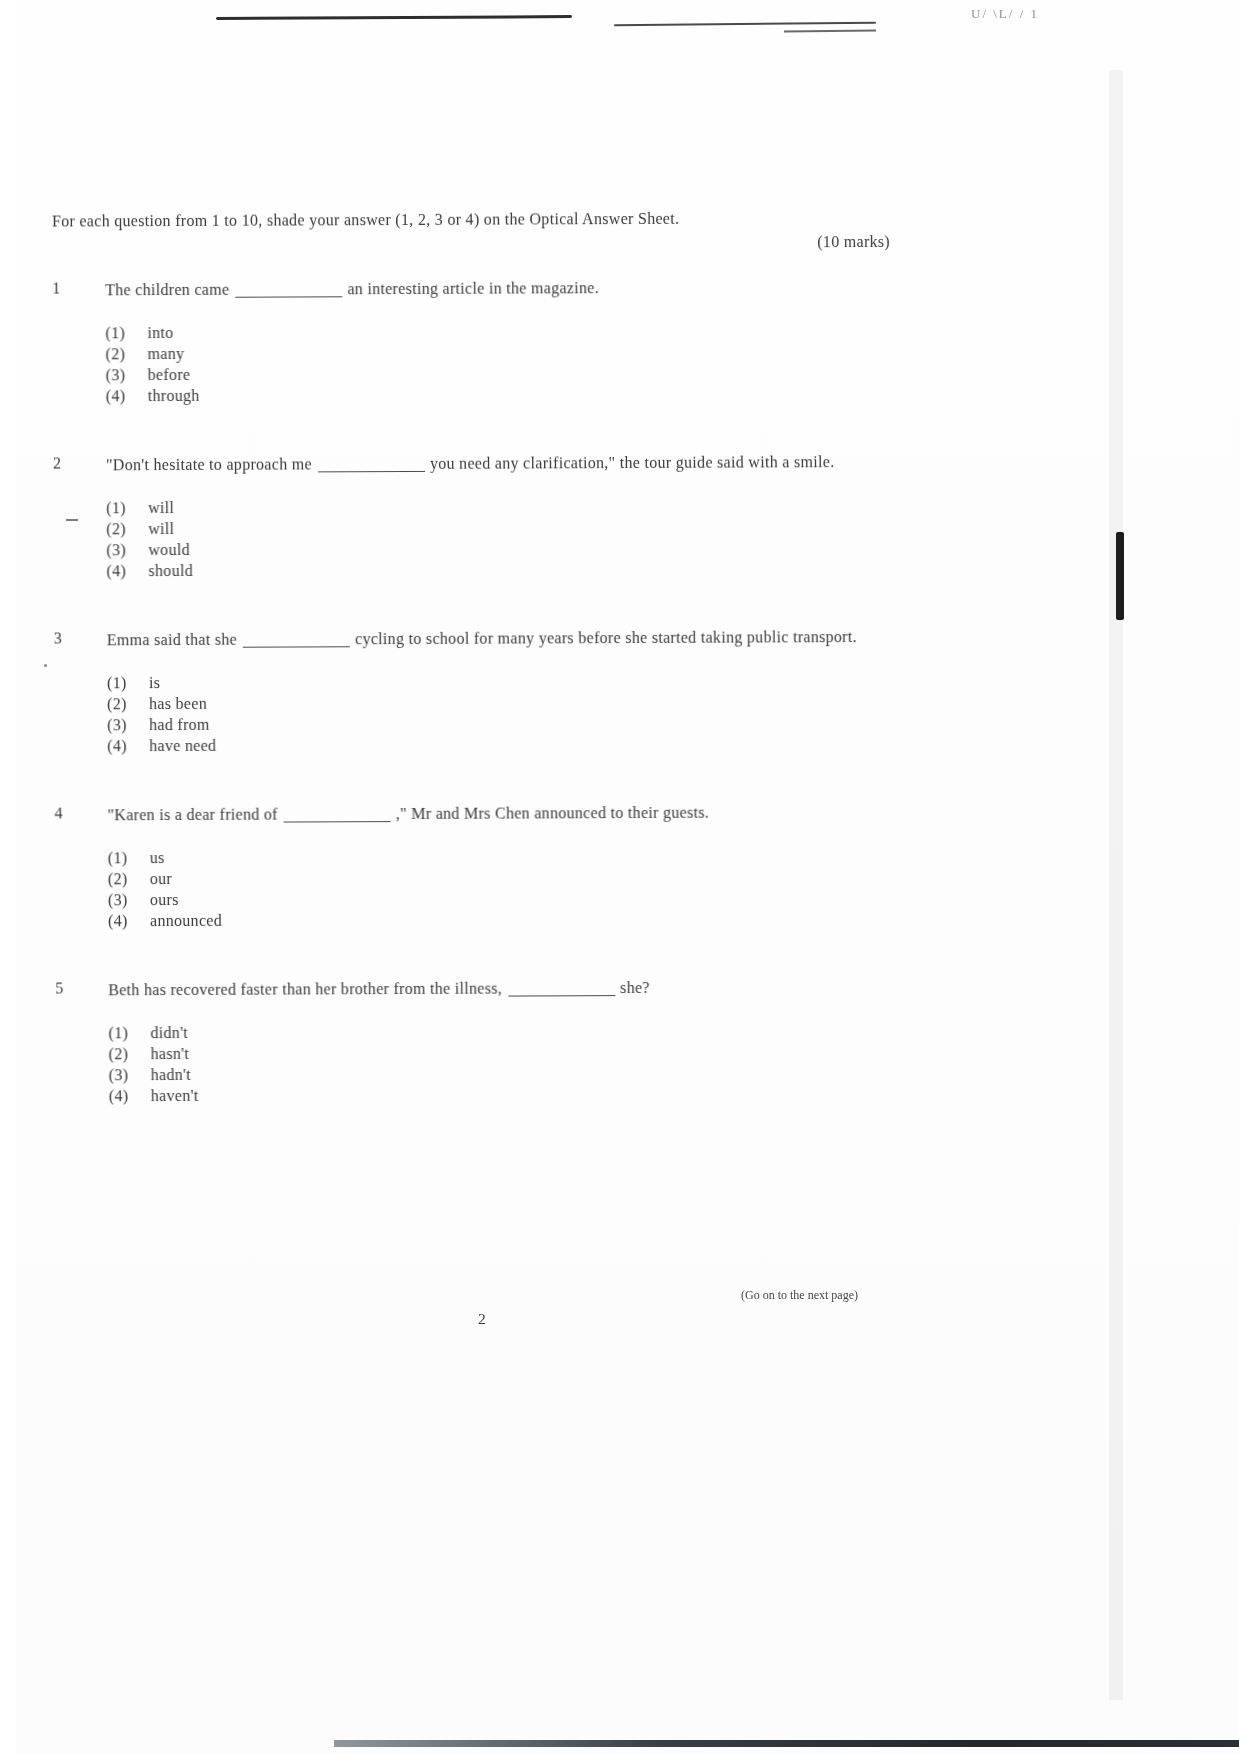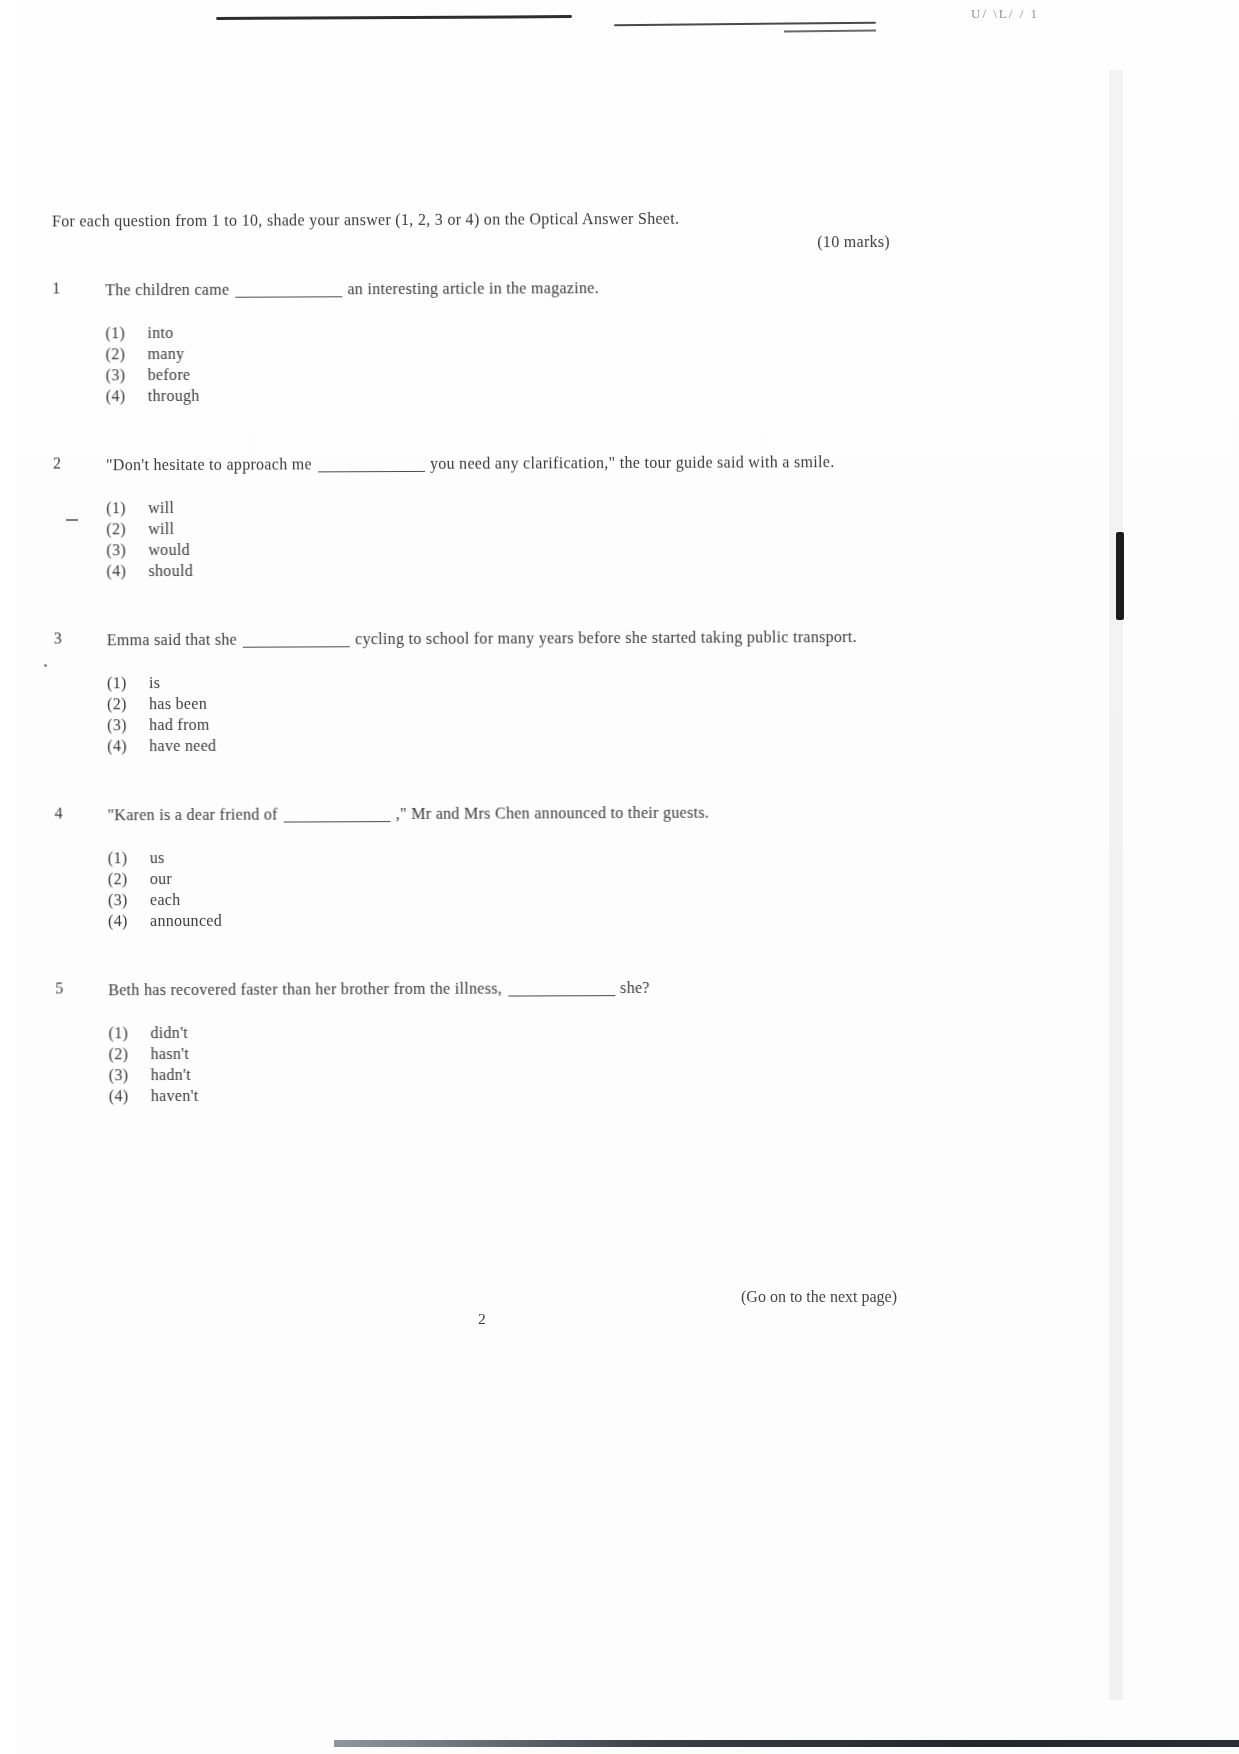--- a/index.html
+++ b/index.html
@@ -76,21 +76,21 @@
     font-size: 16px;
   }
   .opt-num {
     display: inline-block;
     width: 42px;
   }
   .footer-note {
     position: absolute;
     left: 725px;
     top: 1288px;
-    font-size: 16px;
+    font-size: 12px;
     color: #454545;
   }
   .page-number {
     position: absolute;
     left: 462px;
     top: 1310px;
     font-size: 15.5px;
   }
   .corner-note {
     position: absolute;
@@ -234,21 +234,21 @@
       <p class="q-text"><span>"Karen is a dear friend of</span><span class="blank"></span><span>," Mr and Mrs Chen announced to their guests.</span></p>
       <div class="options">
 
       <div class="option-row">
           <span class="opt-num">(1)</span><span>us</span>
         </div>
               <div class="option-row">
           <span class="opt-num">(2)</span><span>our</span>
         </div>
               <div class="option-row">
-          <span class="opt-num">(3)</span><span>each</span>
+          <span class="opt-num">(3)</span><span>ours</span>
         </div>
               <div class="option-row">
           <span class="opt-num">(4)</span><span>announced</span>
         </div>
             </div>
     </div>
   </div>
 
   <div class="question">
     <div class="q-num">5</div>

